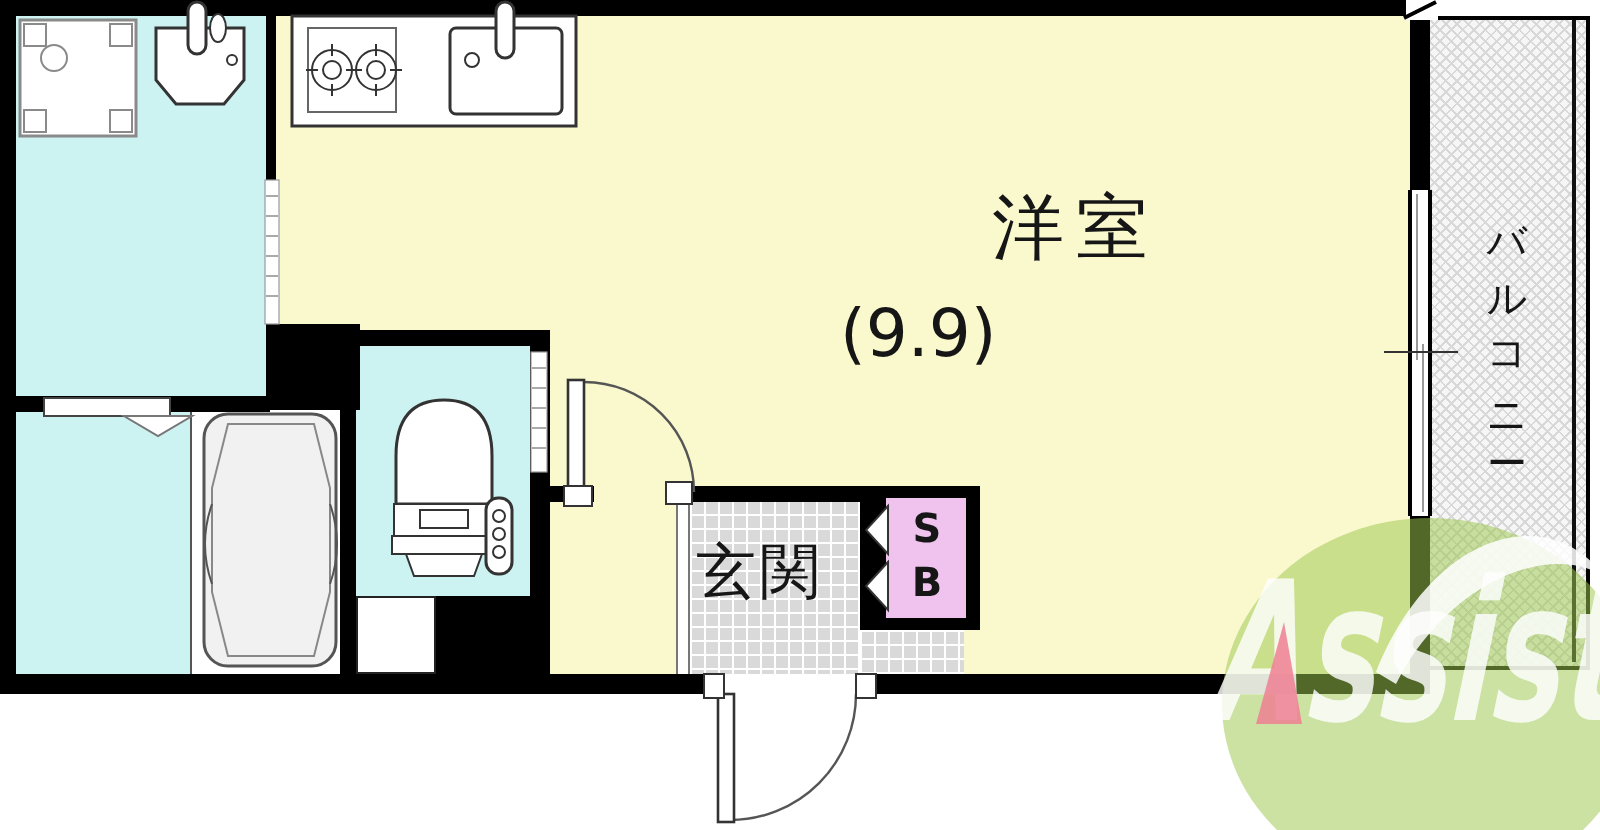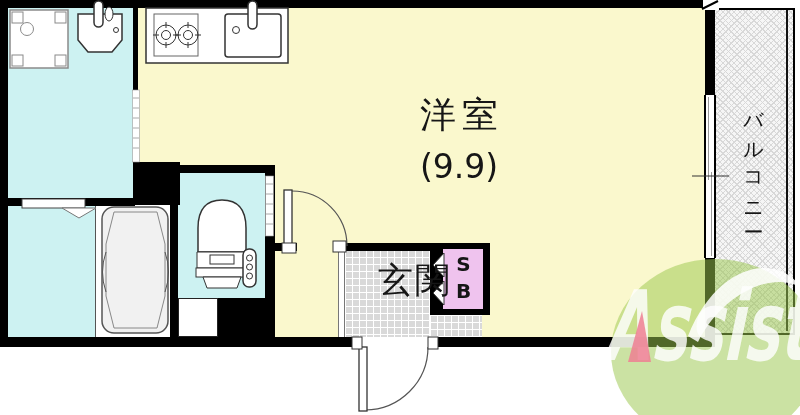--- a/index.html
+++ b/index.html
@@ -178,23 +178,23 @@
       <line x1="711.5" y1="172" x2="711.5" y2="256"></line>
       <line x1="692" y1="176" x2="729" y2="176" stroke="#333"></line>
     </g>
 
     <g>
       <polygon points="703,0 719,0 719,10 703,10" fill="#fff"></polygon>
       <line x1="702" y1="9" x2="718" y2="1" stroke="#000" stroke-width="2"></line>
     </g>
   </svg>
 
-  <div class="abs label" style="left:420px;top:94px;width:160px;text-align:left;font-size:36px;letter-spacing:6px;">洋室</div>
+  <div class="abs label" style="left:420px;top:94px;width:160px;text-align:right;font-size:36px;letter-spacing:6px;">洋室</div>
   <div class="abs label" style="left:420px;top:148px;width:160px;font-size:33px;">(9.9)</div>
-  <div class="abs label" style="left:348px;top:260px;width:104px;text-align:right;font-size:35px;letter-spacing:2px;">玄関</div>
+  <div class="abs label" style="left:348px;top:270px;width:104px;text-align:left;font-size:30px;letter-spacing:2px;">玄関</div>
   <div class="abs label vtext" style="left:742px;top:98px;height:180px;font-size:20px;letter-spacing:8px;">バルコニー</div>
 
   <svg id="watermark" class="abs" style="left:0;top:0;" width="800" height="415" viewBox="0 0 800 415">
     <ellipse cx="715" cy="352" rx="104" ry="93" style="fill:var(--wm-ellipse,#9cc84f);opacity:0.52;"></ellipse>
     <path d="M688 336 C 716 266, 774 250, 802 288 C 772 270, 722 294, 698 342 Z" style="fill:var(--wm-swoosh,#fff);opacity:0.85;"></path>
     <text transform="translate(607,360) scale(0.62,1) skewX(-8)" style="font-family:'DejaVu Sans','Liberation Sans',sans-serif;font-weight:bold;font-style:italic;font-size:97px;fill:var(--wm-text,#fff);opacity:0.82;">Assist</text>
     <polygon points="628,362 642,311 651,362" style="fill:var(--wm-accent,#ee7f93);opacity:0.85;"></polygon>
   </svg>
 
 </div>

